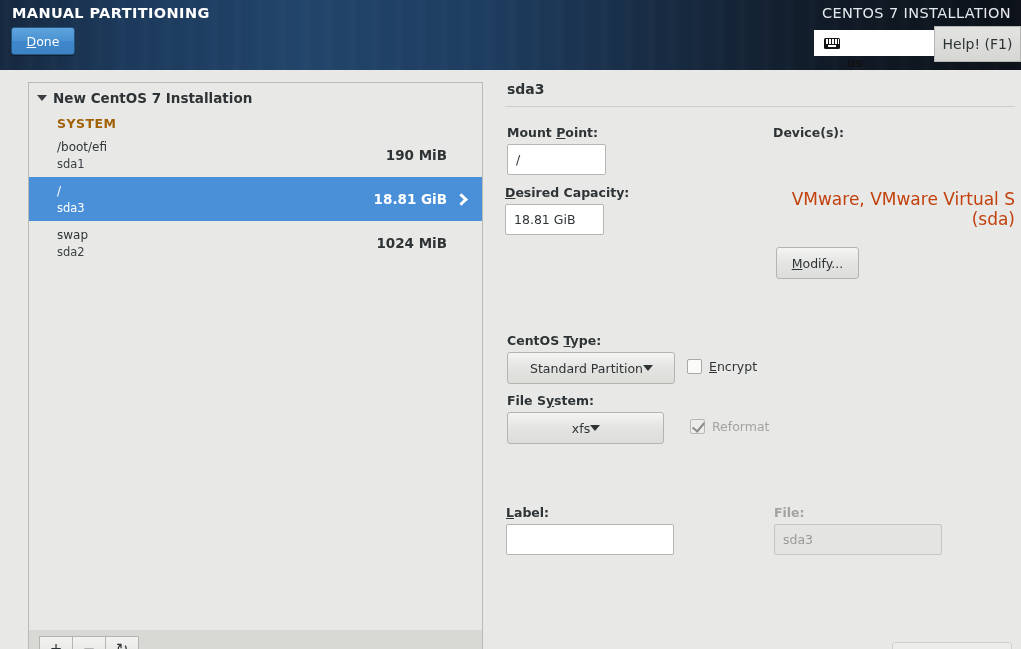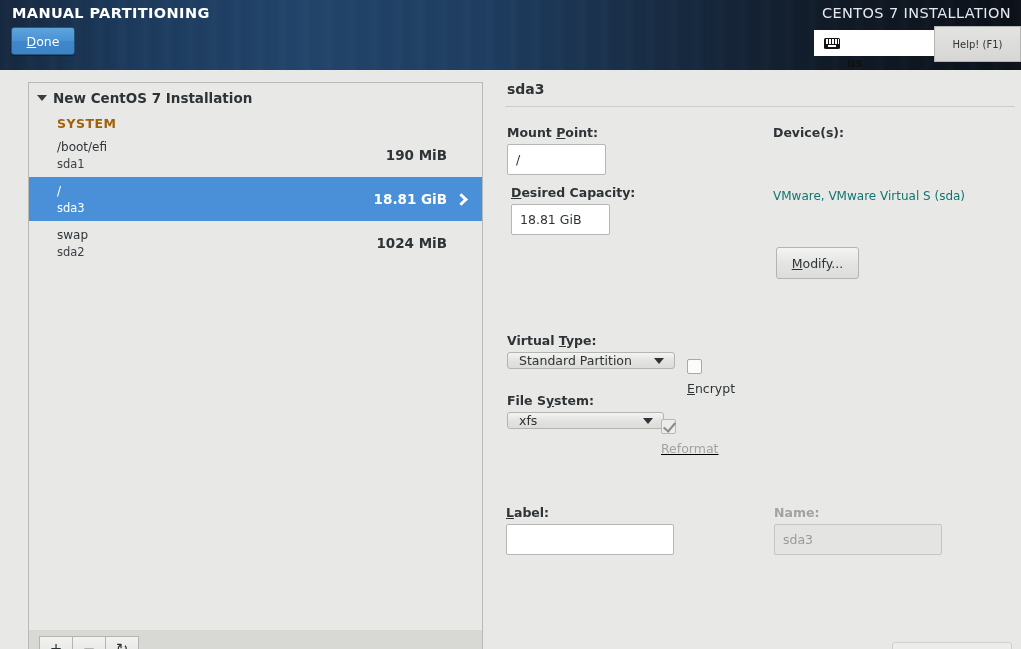--- a/index.html
+++ b/index.html
@@ -103,21 +103,21 @@
     margin-top: 39px;
   }
 
   .help-button {
     position: absolute;
     right: 0px; top: 26px;
     width: 87px; height: 36px;
     background: linear-gradient(to bottom, #e3e3e1 0%, #d6d6d4 100%);
     border: 1px solid #b4b4b1;
     color: #2e3436;
-    font-size: 10px;
+    font-size: 14px;
     display: flex;
     align-items: center;
     justify-content: center;
     cursor: pointer;
   }
 
   
   .body-area {
     position: relative;
     width: 1021px;
@@ -268,27 +268,27 @@
     outline: none;
   }
   .txt-input.wide { width: 168px; }
   .txt-input.disabled {
     background: #e4e4e2;
     color: #9a9a97;
     border-color: #c6c6c3;
   }
 
   .combo {
-    height: 17px;
+    height: 32px;
     background: linear-gradient(to bottom, #f4f4f3 0%, #e3e3e1 52%, #dcdcd9 100%);
     border: 1px solid #b4b4b1;
     border-radius: 3px;
     display: flex;
     align-items: center;
-    justify-content: space-between;
+    justify-content: center;
     padding: 0 10px 0 11px;
     font-size: 12.5px;
     color: #2e3436;
     cursor: pointer;
   }
   .combo .caret {
     width: 0; height: 0;
     border-left: 5px solid transparent;
     border-right: 5px solid transparent;
     border-top: 6px solid #2e3436;
@@ -312,21 +312,20 @@
     border-color: #cfcfcc;
     color: #a6a6a3;
     cursor: default;
   }
 
   .chk-row {
     display: flex;
     align-items: flex-start;
     gap: 7px;
     cursor: pointer;
-    flex-direction: column;
   }
   .chk-box {
     width: 15px; height: 15px;
     background: #fbfbfa;
     border: 1px solid #a8a8a5;
     border-radius: 2px;
     position: relative;
     flex: 0 0 auto;
   }
   .chk-box.dim { background: #ececea; border-color: #b8b8b5; }
@@ -336,22 +335,22 @@
     left: 4px; top: 0px;
     width: 5px; height: 10px;
     border-right: 2.2px solid #8a8a87;
     border-bottom: 2.2px solid #8a8a87;
     transform: rotate(40deg);
   }
   .chk-text { font-size: 12.5px; color: #2e3436; }
   .chk-text.dim { color: #a3a3a0; }
   .chk-text .mn { text-decoration: underline; }
   .dev-value {
-    font-size: 12px;
-    color: #0f766e;
+    font-size: 17px;
+    color: #c2410c;
     text-align: right;
   }
 </style>
 </head>
 <body>
 
 <div class="banner">
   <div class="banner-streaks"></div>
 
   <div class="banner-title">MANUAL PARTITIONING</div>
@@ -430,42 +429,42 @@
     <div class="detail-title">sda3</div>
     <div class="hr"></div>
 
     <div style="position:relative;height:130px;">
 
       <div style="position:absolute;left:2px;top:0;">
         <div class="fld-label"><span>Mount </span><span class="mn">P</span><span>oint:</span></div>
         <input class="txt-input" type="text" value="/" style="">
       </div>
 
-      <div style="position:absolute;left:6px;top:60px;">
+      <div style="position:absolute;left:0;top:60px;">
         <div class="fld-label"><span class="mn">D</span><span>esired Capacity:</span></div>
         <input class="txt-input" type="text" value="18.81 GiB" style="">
       </div>
 
       <div style="position:absolute;left:268px;top:0;">
         <div class="fld-label">Device(s):</div>
       </div>
 
       <div style="position:absolute;left:268px;top:64px;">
         <div class="dev-value">VMware, VMware Virtual S (sda)</div>
       </div>
 
       <div class="btn" style="position:absolute;left:271px;top:122px;width:83px;height:32px;">
           <span class="mn">M</span>
           <span>odify...</span>
         </div>
     </div>
 
     <div style="position:relative;height:60px;margin-top:78px;">
       <div style="position:absolute;left:2px;top:0;">
-        <div class="fld-label"><span>Virtual </span><span class="mn">T</span><span>ype:</span></div>
+        <div class="fld-label"><span>CentOS </span><span class="mn">T</span><span>ype:</span></div>
         <div class="combo" style="width:168px;">
           <span>Standard Partition</span>
           <span class="caret"></span>
         </div>
       </div>
 
       <div class="chk-row" style="position:absolute;left:182px;top:26px;">
         <span class="chk-box"></span>
         <span class="chk-text"><span class="mn">E</span><span>ncrypt</span></span>
       </div>
@@ -473,34 +472,34 @@
 
     <div style="position:relative;height:60px;">
       <div style="position:absolute;left:2px;top:0;">
         <div class="fld-label"><span>File S</span><span class="mn">y</span><span>stem:</span></div>
         <div class="combo" style="width:157px;">
           <span>xfs</span>
           <span class="caret"></span>
         </div>
       </div>
 
-      <div class="chk-row" style="position:absolute;left:156px;top:26px;text-decoration:underline;">
+      <div class="chk-row" style="position:absolute;left:185px;top:26px;">
         <span class="chk-box dim checked"></span>
         <span class="chk-text dim">Reformat</span>
       </div>
     </div>
 
     <div style="position:relative;height:70px;margin-top:52px;">
       <div style="position:absolute;left:1px;top:0;">
         <div class="fld-label"><span class="mn">L</span><span>abel:</span></div>
         <input class="txt-input wide" type="text" value="" style="">
       </div>
 
       <div style="position:absolute;left:269px;top:0;">
-        <div class="fld-label" style="color:#a3a3a0;">Name:</div>
+        <div class="fld-label" style="color:#a3a3a0;">File:</div>
         <input class="txt-input wide disabled" type="text" disabled="" value="sda3" style="">
       </div>
     </div>
 
     <div class="btn disabled" style="position:absolute;right:3px;top:566px;width:120px;height:34px;">Update Settings</div>
   </div>
 
 </div>
 
 </body></html>

